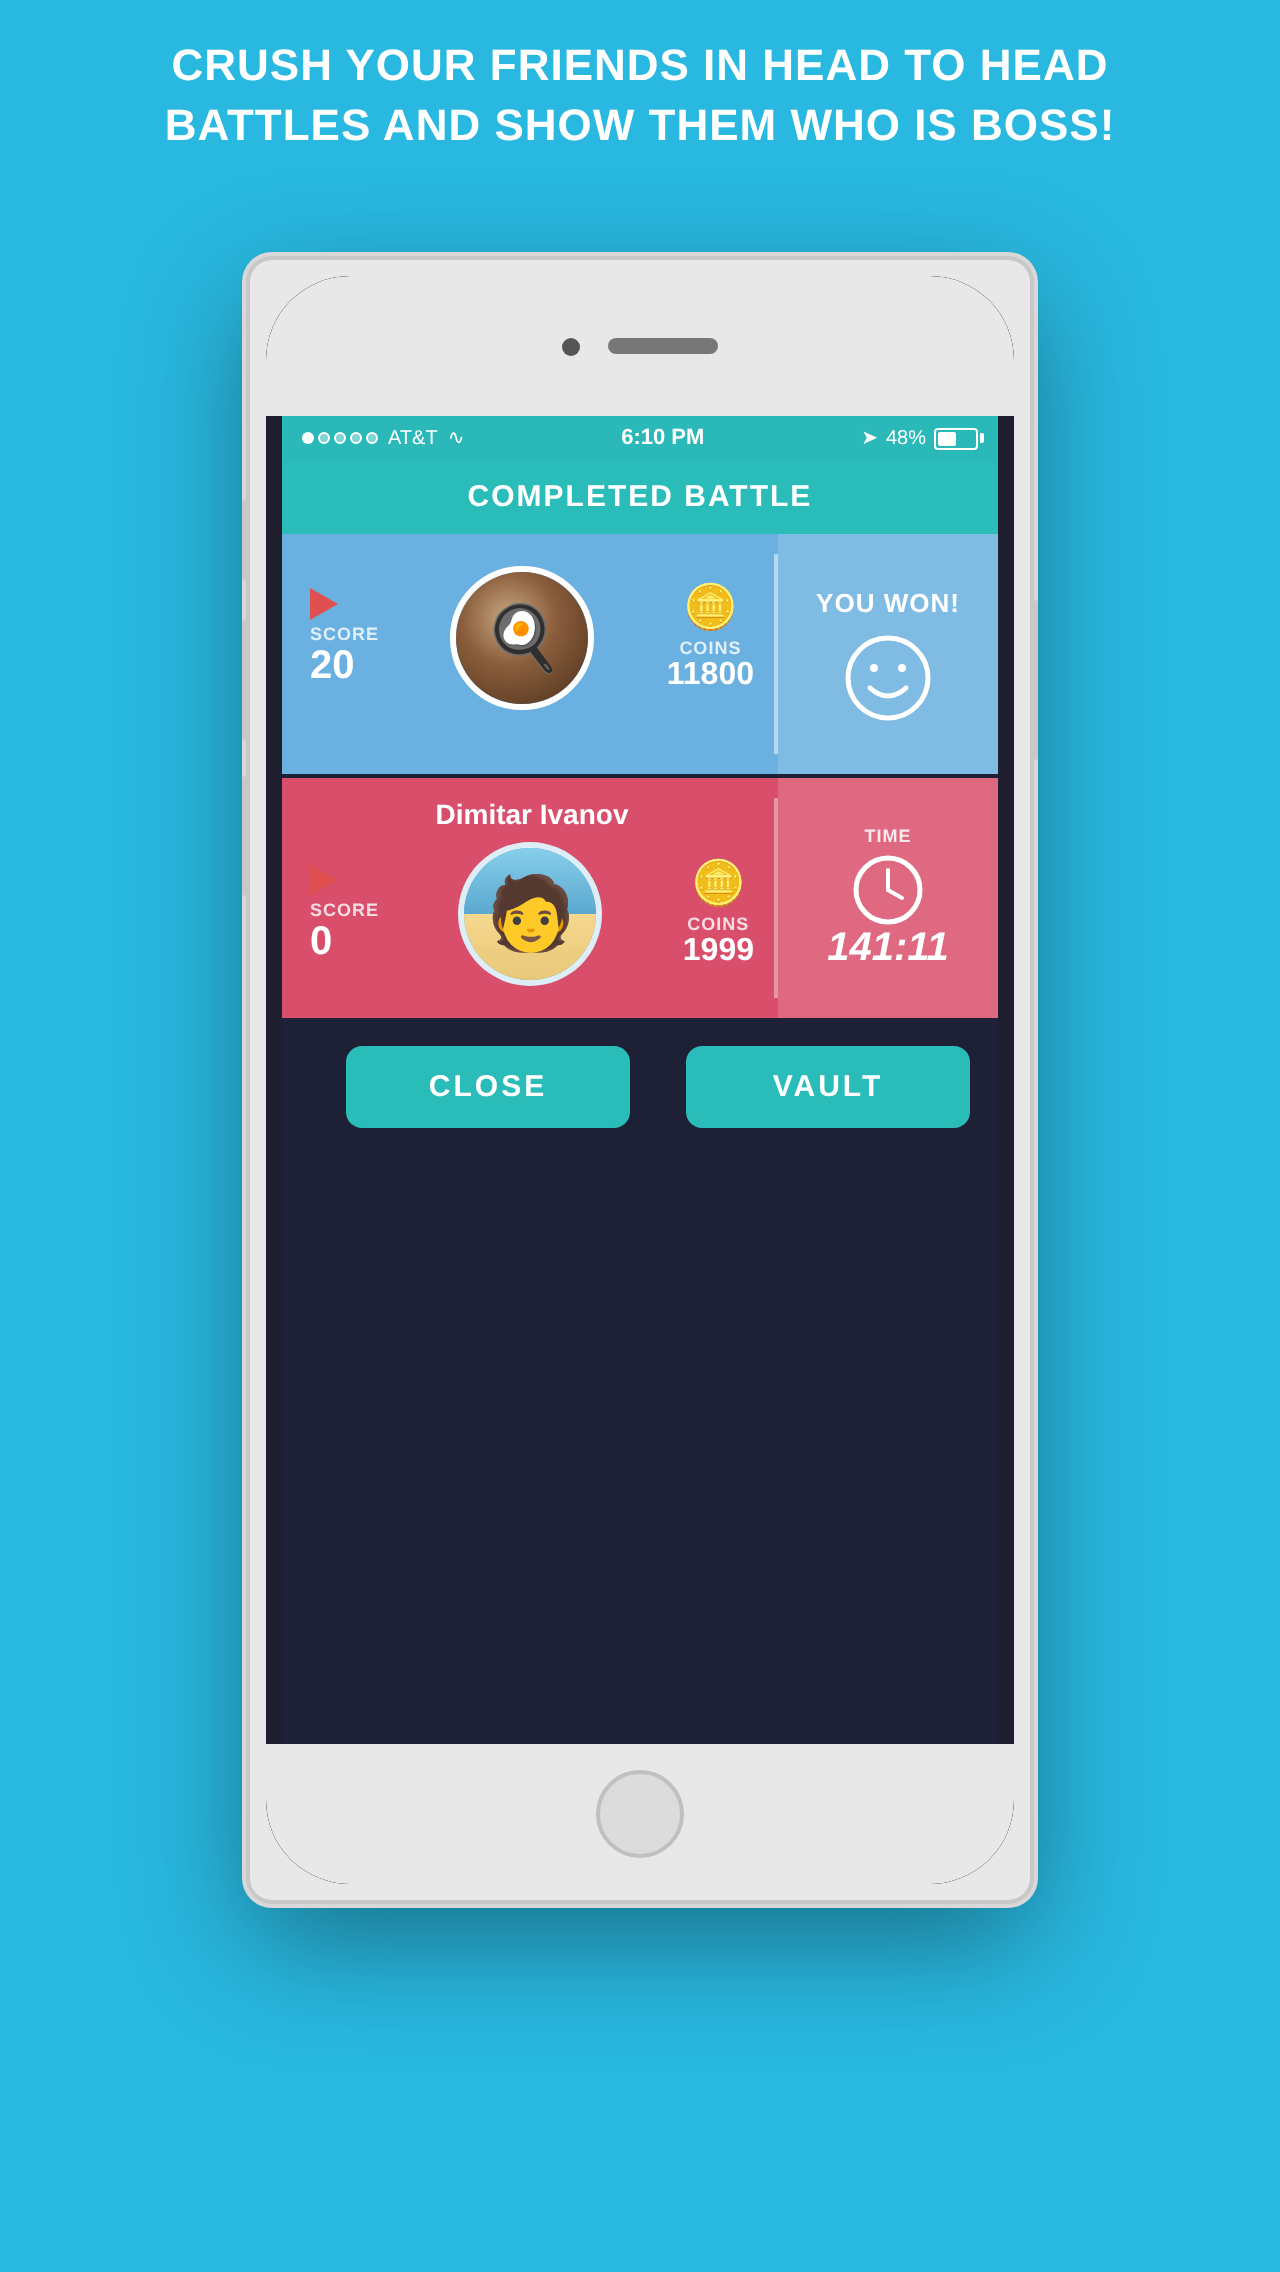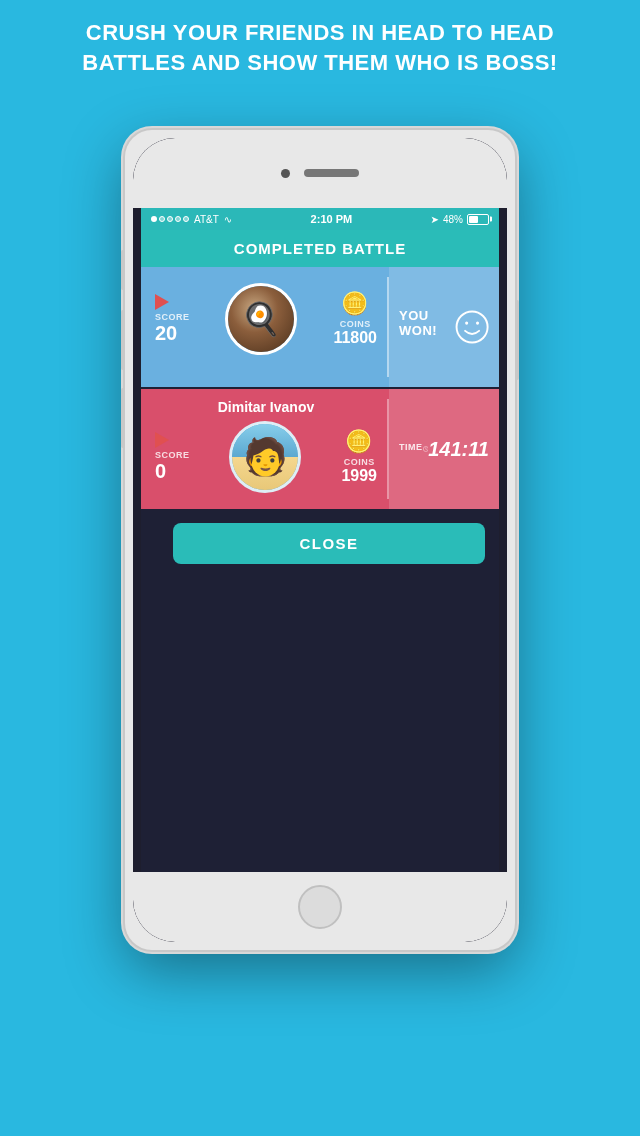--- a/index.html
+++ b/index.html
@@ -29,21 +29,21 @@
 
     
     .phone-frame {
       position: absolute;
       top: 130px;
       left: 50%;
       transform: translateX(-50%);
       width: 390px;
       height: 820px;
       background: #e8e8e8;
-      border-radius: 27px;
+      border-radius: 11px;
       box-shadow:
         0 0 0 2px #c8c8c8,
         0 0 0 4px #d8d8d8,
         0 20px 60px rgba(0,0,0,0.4);
       padding-left: 14px;
     }
 
     
     .phone-inner {
       position: absolute;
@@ -268,21 +268,21 @@
 
     .divider-vertical {
       width: 2px;
       background: rgba(255,255,255,0.5);
       margin: 10px 0;
     }
 
     .player-right {
       width: 110px;
       display: flex;
-      flex-direction: row;
+      flex-direction: column;
       align-items: center;
       justify-content: center;
       padding: 10px;
       background: rgba(255,255,255,0.15);
     }
 
     .you-won-text {
       color: white;
       font-size: 13px;
       font-weight: 700;
@@ -478,21 +478,21 @@
           <div class="signal-dots">
             <div class="signal-dot filled"></div>
             <div class="signal-dot empty"></div>
             <div class="signal-dot empty"></div>
             <div class="signal-dot empty"></div>
             <div class="signal-dot empty"></div>
           </div>
           <span>AT&amp;T</span>
           <span class="wifi-icon">∿</span>
         </div>
-        <div class="status-center">2:10 PM</div>
+        <div class="status-center">6:10 PM</div>
         <div class="status-right">
           <span>➤</span>
           <span>48%</span>
           <div class="battery-bar">
             <div class="battery-fill"></div>
           </div>
         </div>
       </div>
 
       <div class="app-header">
@@ -566,20 +566,21 @@
             <circle cx="18" cy="18" r="16" fill="none" stroke="white" stroke-width="2.5"></circle>
             <line x1="18" y1="18" x2="18" y2="8" stroke="white" stroke-width="2" stroke-linecap="round"></line>
             <line x1="18" y1="18" x2="25" y2="22" stroke="white" stroke-width="2" stroke-linecap="round"></line>
           </svg>
           <div class="time-value">141:11</div>
         </div>
       </div>
 
       <div class="action-buttons">
         <button class="btn">CLOSE</button>
+        <button class="btn">VAULT</button>
       </div>
 
     </div>
 
     <div class="phone-bottom-bar">
       <div class="home-button"></div>
     </div>
 
   </div>
 </div>

